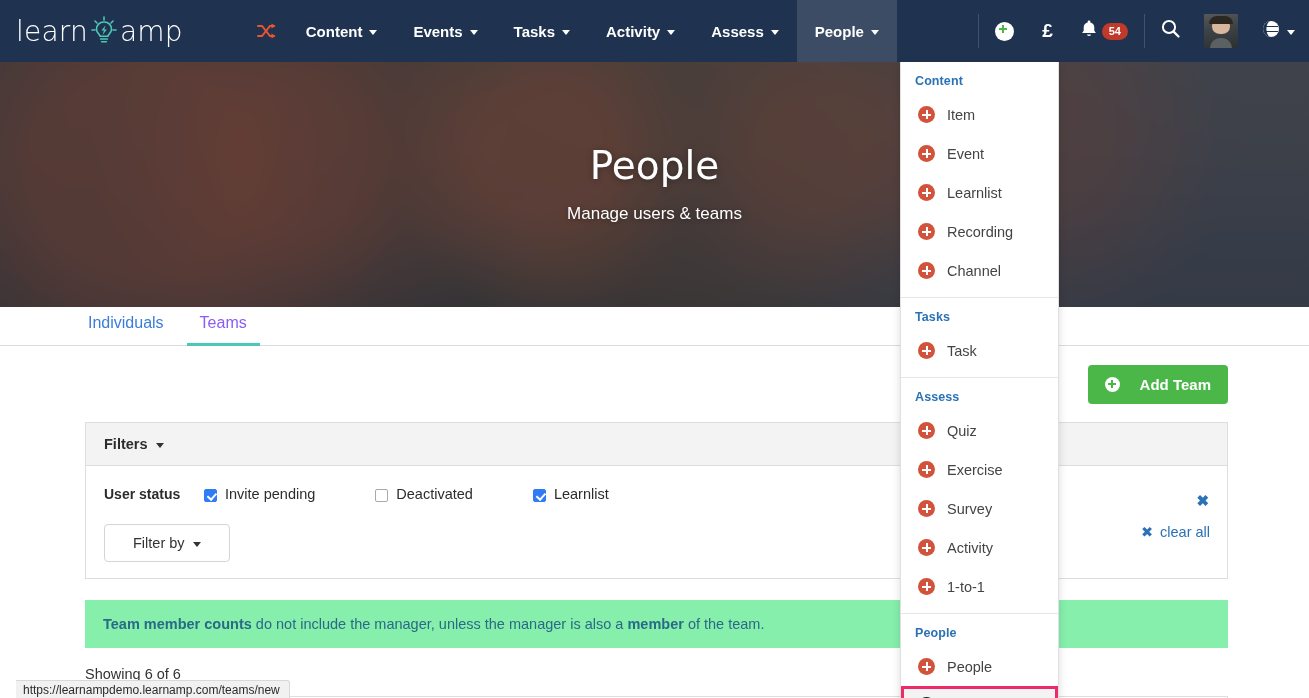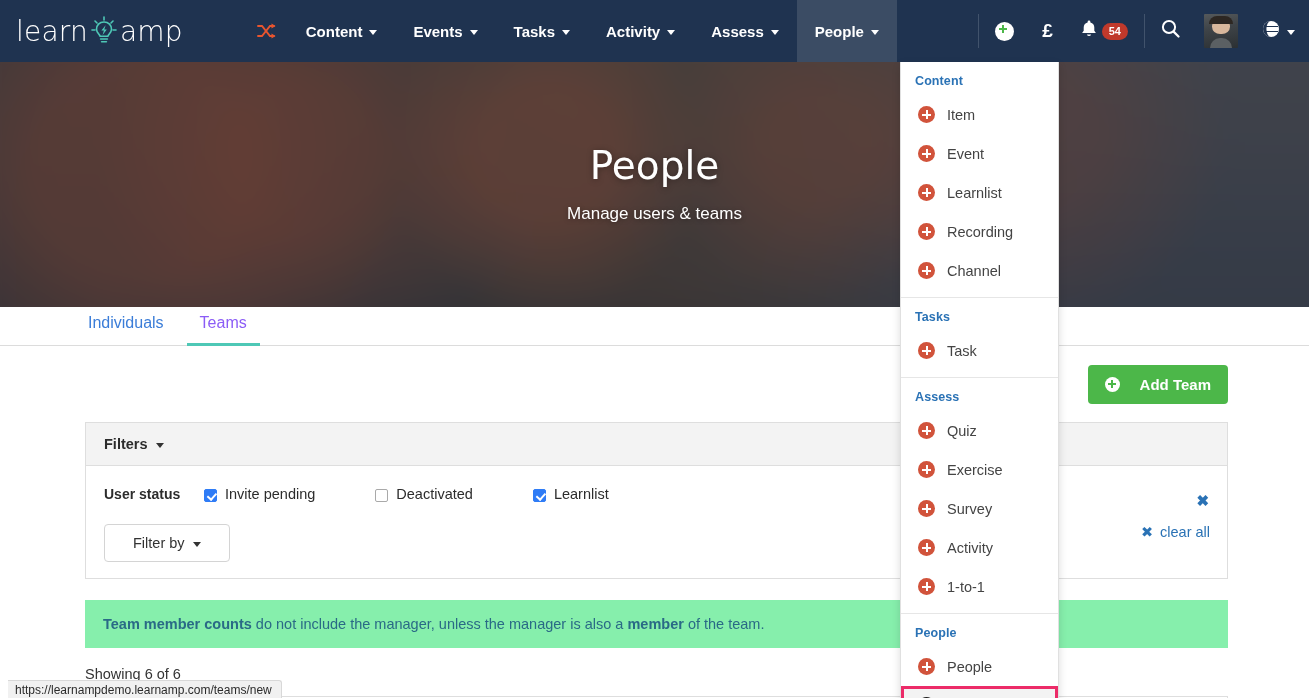--- a/index.html
+++ b/index.html
@@ -269,21 +269,21 @@
   .table-wrap {
     margin: 14px 81px 0 85px;
     border: 1px solid #dedede; border-bottom: none;
     background: #fff;
     height: 30px; overflow: hidden;
     display: flex; align-items: flex-end;
   }
 
   
   .status-url {
-    position: absolute; left: 8px; bottom: 0;
+    position: absolute; left: 16px; bottom: 0;
     background: #f1f1f1;
     border: 1px solid #d8d8d8; border-left: none; border-bottom: none;
     border-top-right-radius: 3px;
     font-size: 12px; color: #2b2b2b;
     padding: 3px 9px 4px 7px;
     z-index: 90;
     white-space: nowrap;
     font-family: "Liberation Sans", sans-serif;
     height: 18px;
     line-height: 13px;

